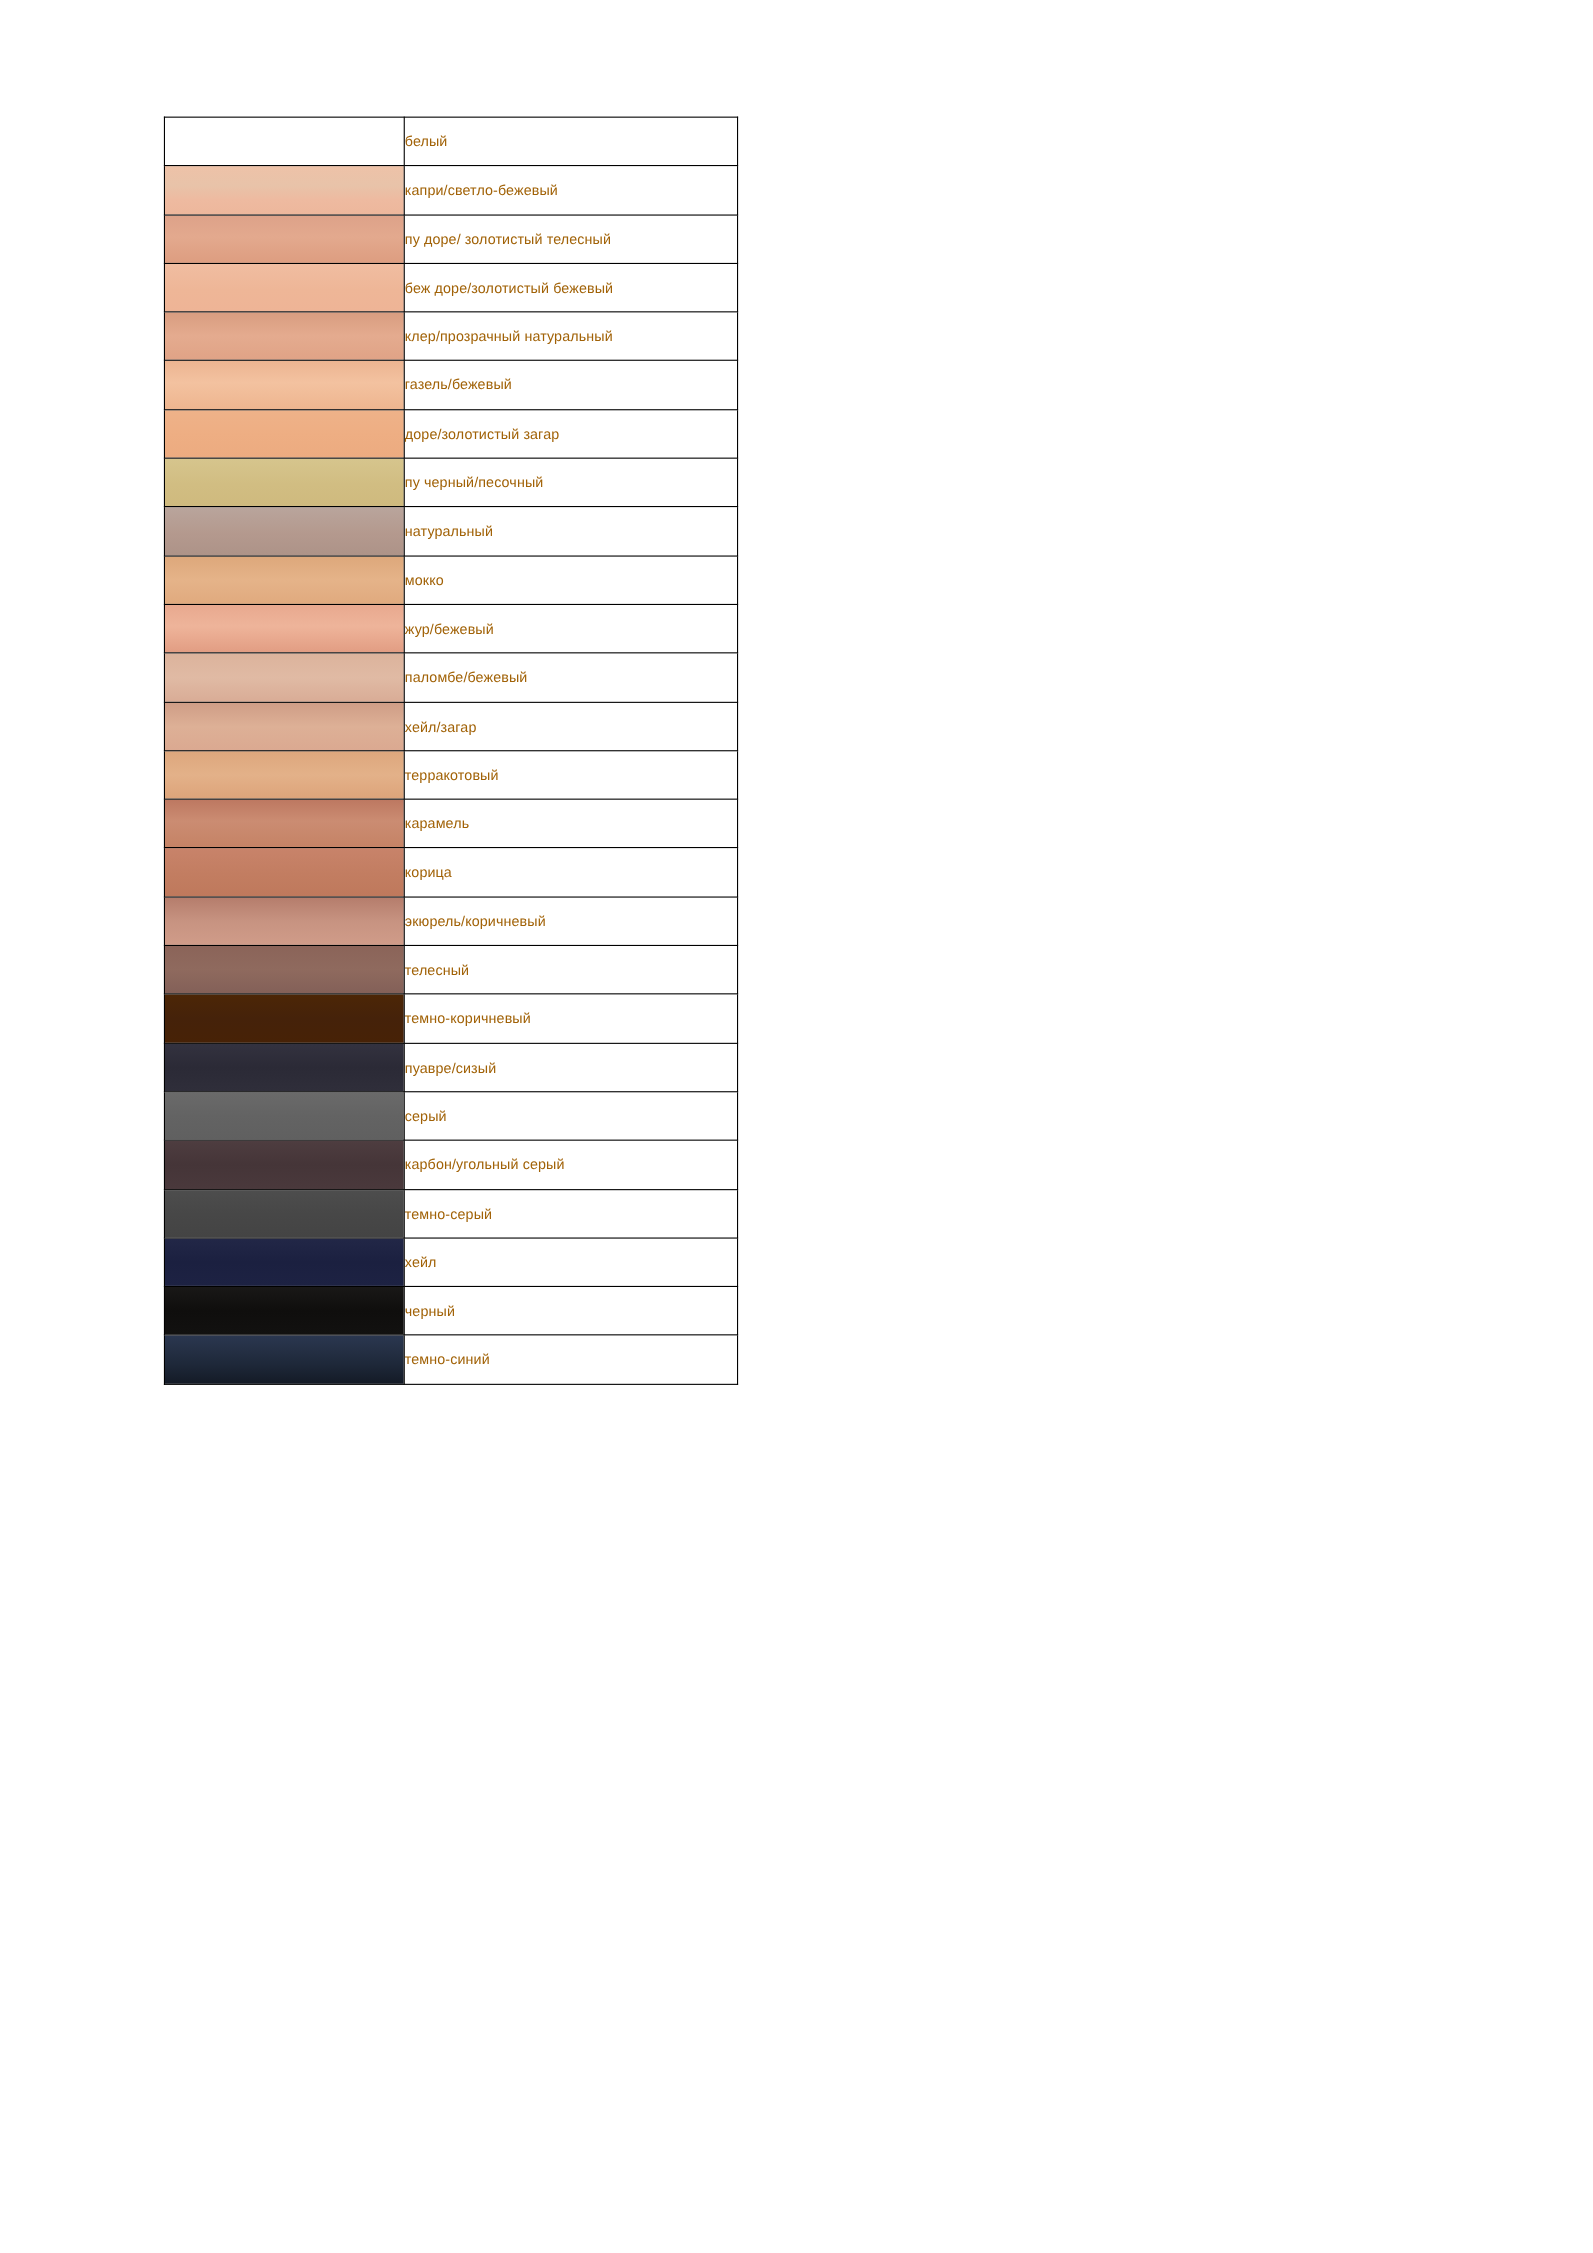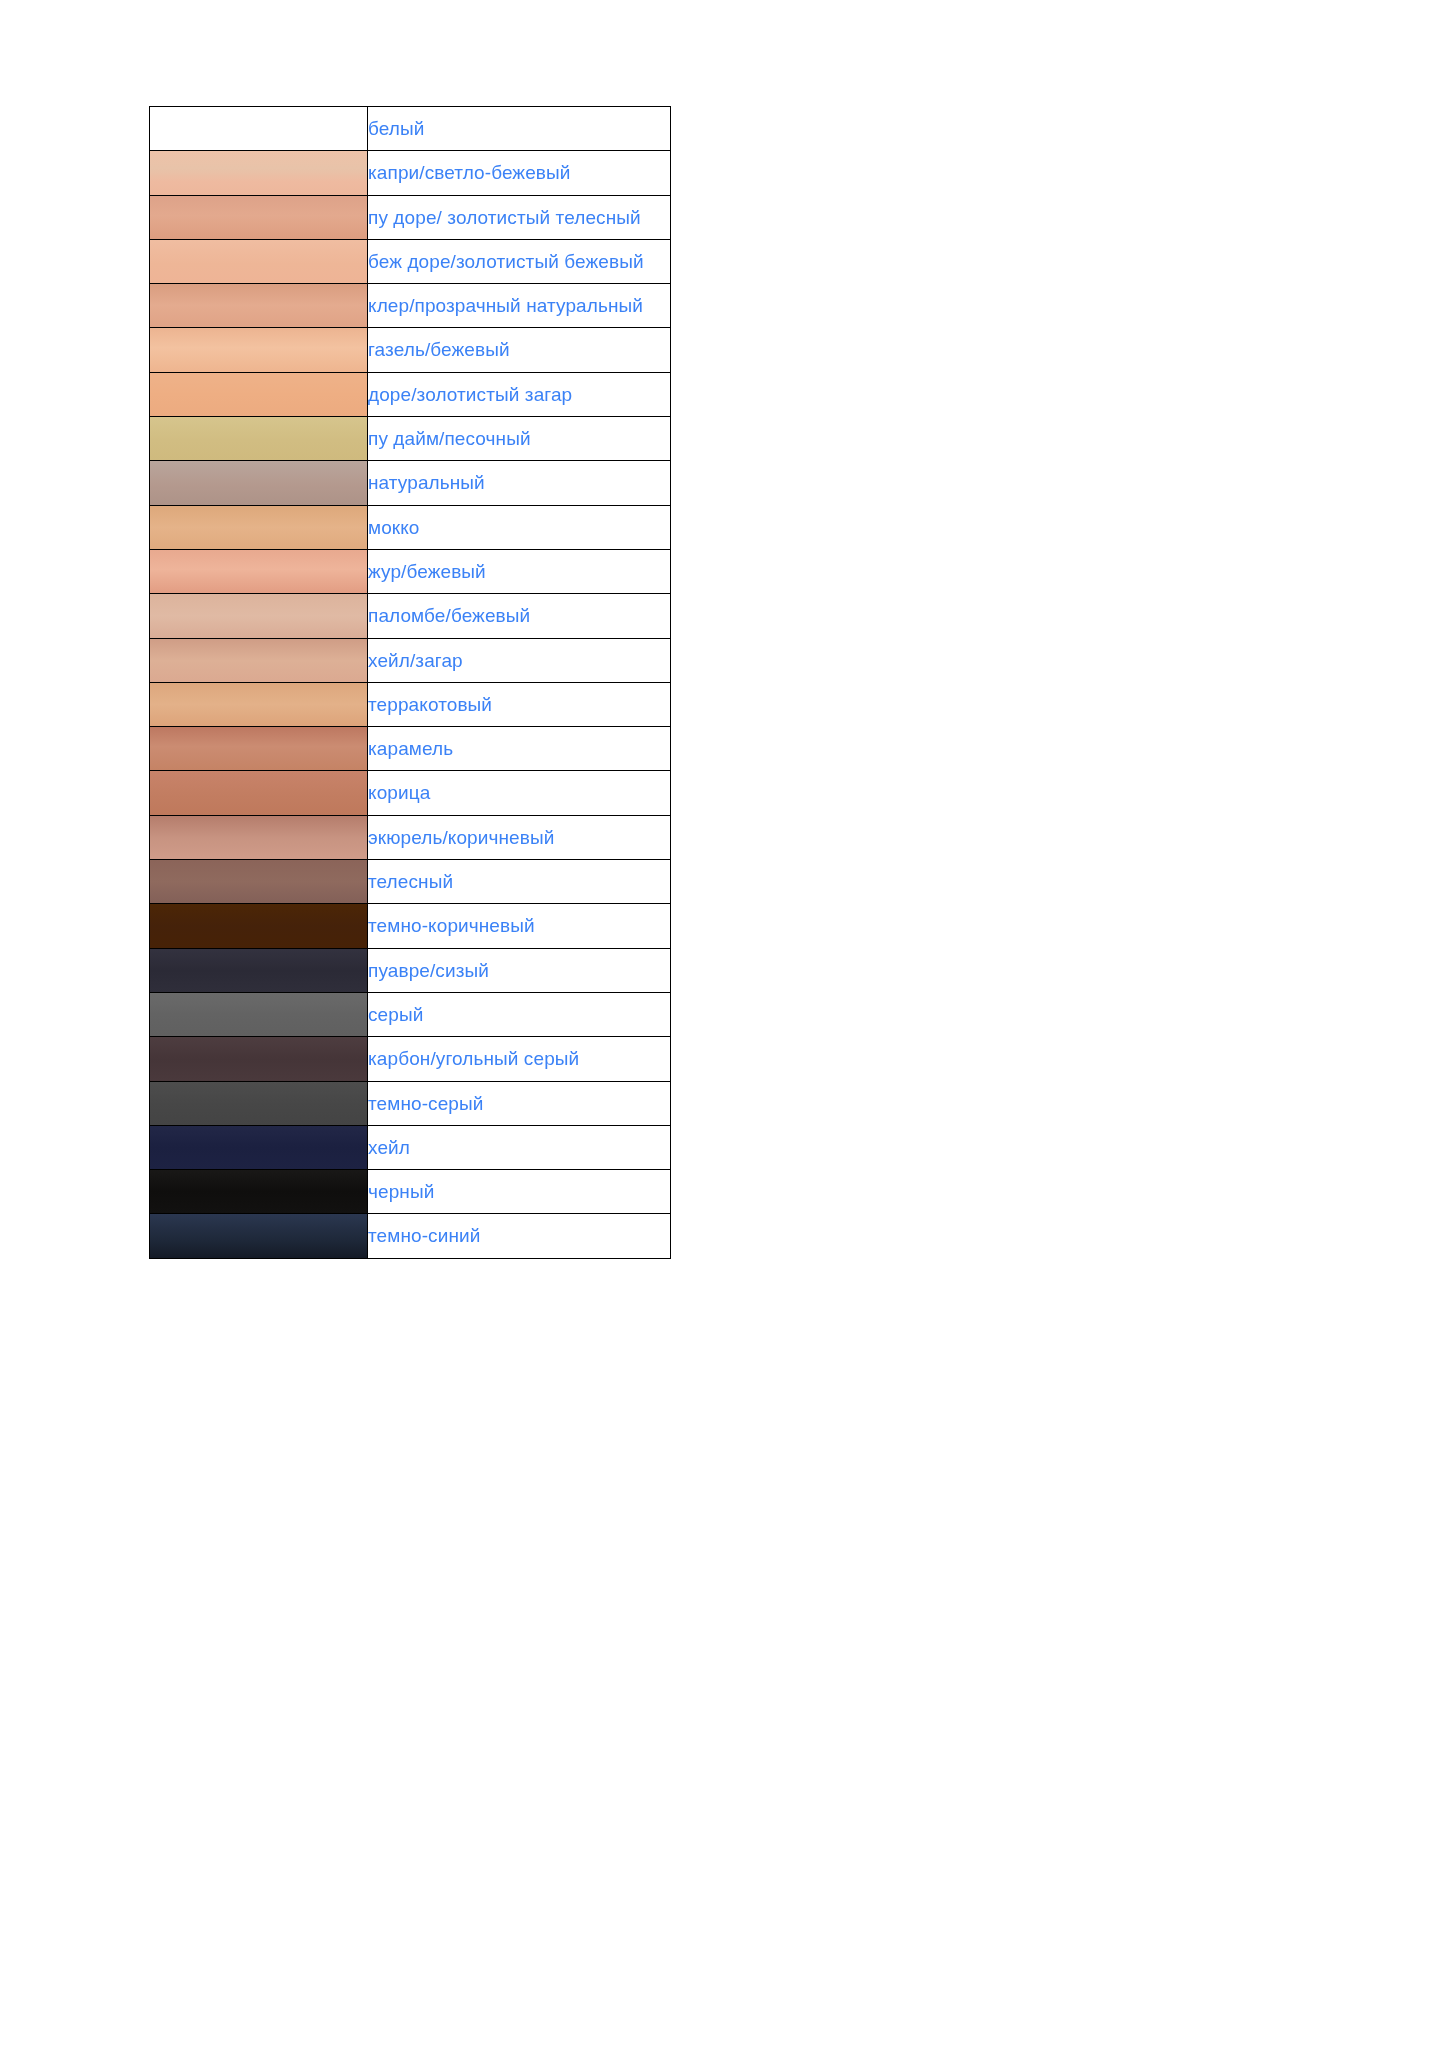--- a/index.html
+++ b/index.html
@@ -59,23 +59,23 @@
 
   .swatch-fill {
     display: block;
     width: 100%;
     height: 43.3px;
   }
 
   .name-cell {
     background: #ffffff;
     padding: 0 0 0 11px;
-    font-size: 19px;
+    font-size: 13px;
     line-height: 43.3px;
-    color: #3b82f6;
+    color: #a16207;
     white-space: nowrap;
     letter-spacing: 0.1px;
   }
 </style>
 </head>
 <body>
 
 <div class="page">
   <table class="swatch-table">
     <colgroup>
@@ -122,21 +122,21 @@
         <tr>
           <td class="swatch-cell">
             <span class="swatch-fill" style="background: linear-gradient(rgb(238, 178, 137) 0%, rgb(238, 174, 131) 50%, rgb(236, 171, 128) 100%);"></span>
           </td>
           <td class="name-cell">доре/золотистый загар</td>
         </tr>
         <tr>
           <td class="swatch-cell">
             <span class="swatch-fill" style="background: linear-gradient(rgb(214, 197, 141) 0%, rgb(209, 189, 130) 55%, rgb(207, 186, 126) 100%);"></span>
           </td>
-          <td class="name-cell">пу дайм/песочный</td>
+          <td class="name-cell">пу черный/песочный</td>
         </tr>
         <tr>
           <td class="swatch-cell">
             <span class="swatch-fill" style="background: linear-gradient(rgb(185, 165, 156) 0%, rgb(180, 153, 142) 55%, rgb(173, 147, 136) 100%);"></span>
           </td>
           <td class="name-cell">натуральный</td>
         </tr>
         <tr>
           <td class="swatch-cell">
             <span class="swatch-fill" style="background: linear-gradient(rgb(221, 168, 123) 0%, rgb(229, 179, 137) 50%, rgb(224, 170, 126) 100%);"></span>

